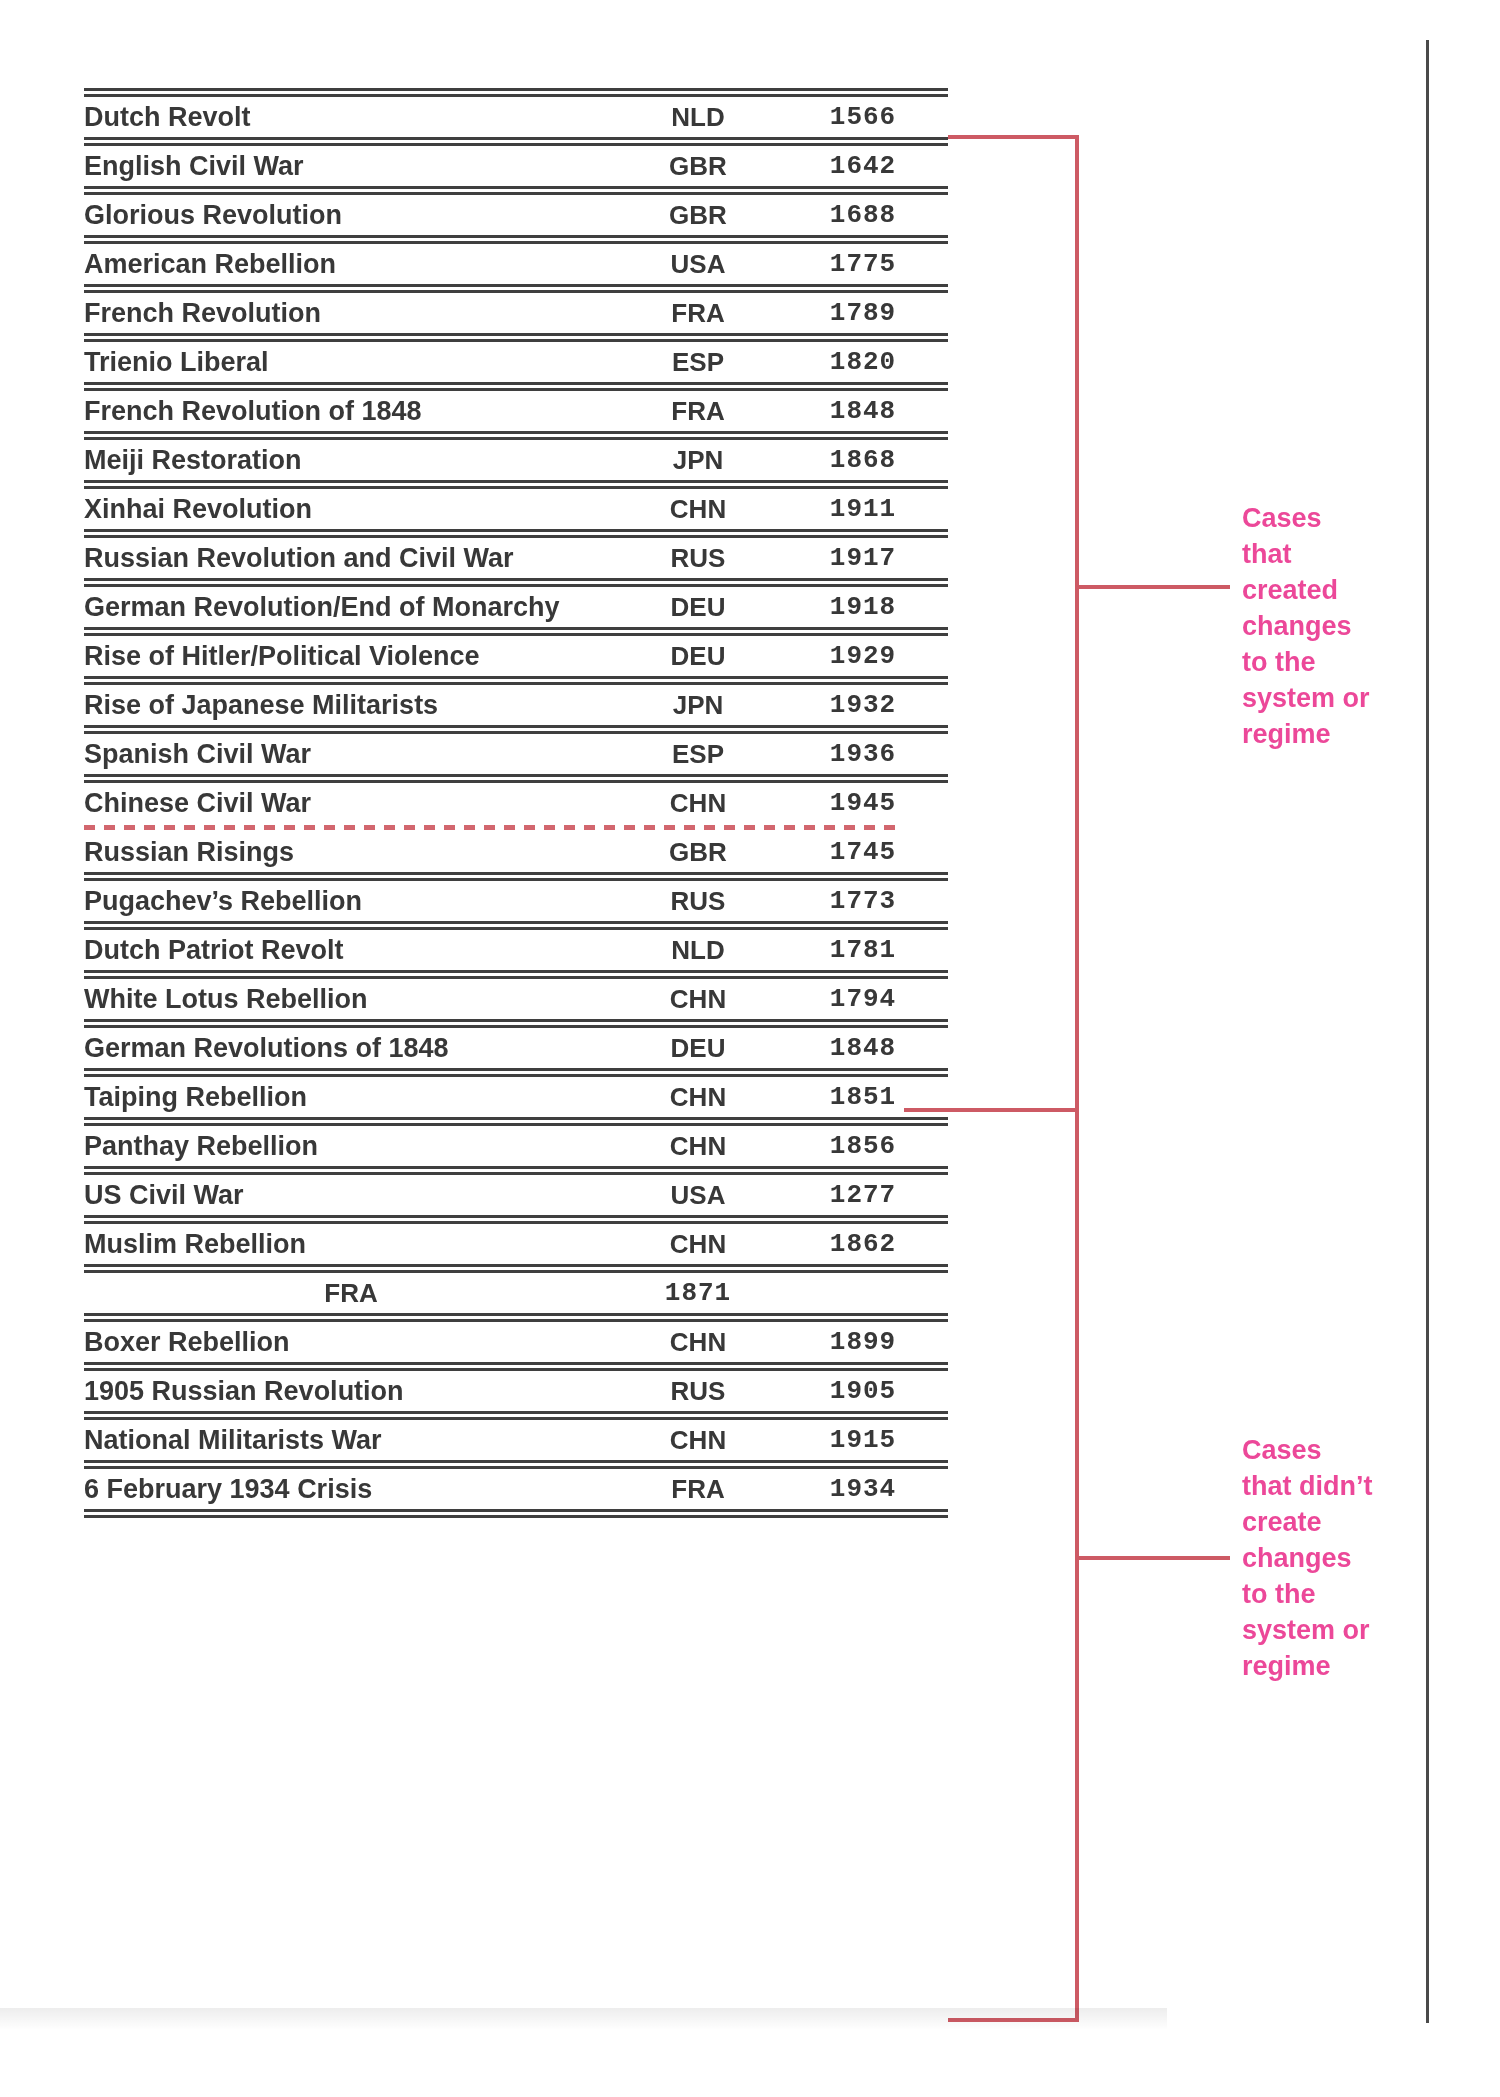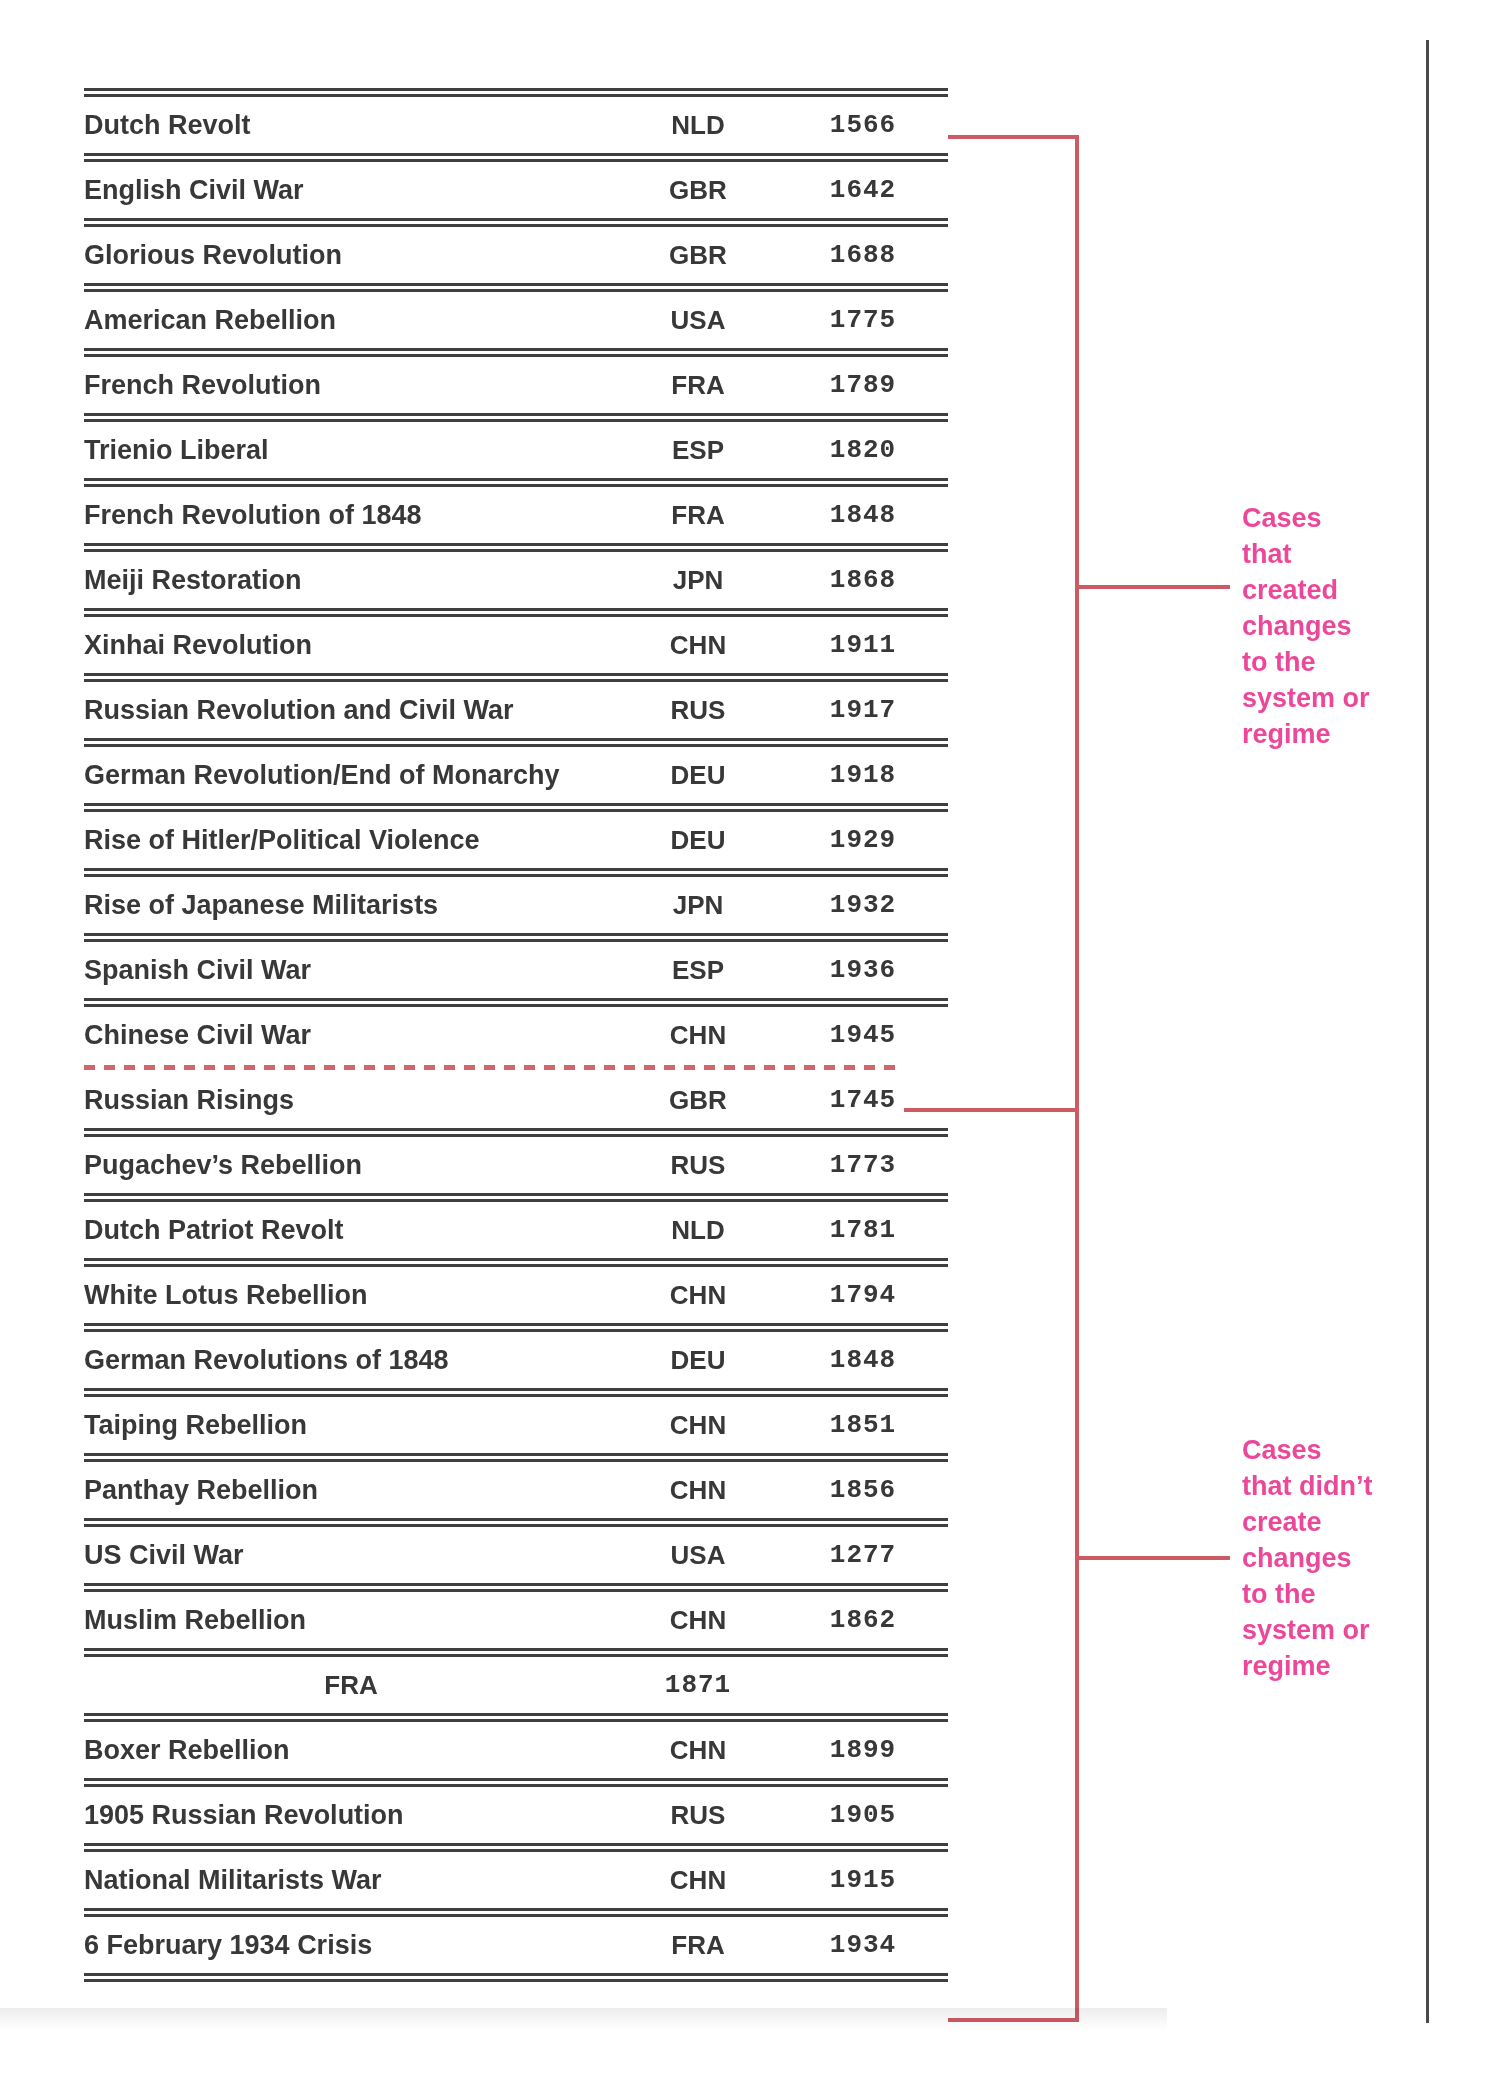--- a/index.html
+++ b/index.html
@@ -25,21 +25,21 @@
     font-size:25px;
     letter-spacing:0.5px;
   }
   .thead .c-conflict{text-align:left;}
   .thead .c-country{text-align:center;}
   .thead .c-year{text-align:center;}
   .row{
     display:grid;
     grid-template-columns:1fr 160px 170px;
     align-items:center;
-    height:56px;
+    height:40px;
     font-size:27px;
   }
   .row .c-conflict{text-align:left;}
   .row .c-country{text-align:center;font-size:26px;}
   .row .c-year{text-align:center;font-size:26px;letter-spacing:1px;font-family:Liberation Mono, monospace;}
   .sep{height:9px;box-sizing:border-box;}
   .sep.solid{
     border-top:3px solid #3f3f3f;
     border-bottom:3px solid #3f3f3f;
   }

